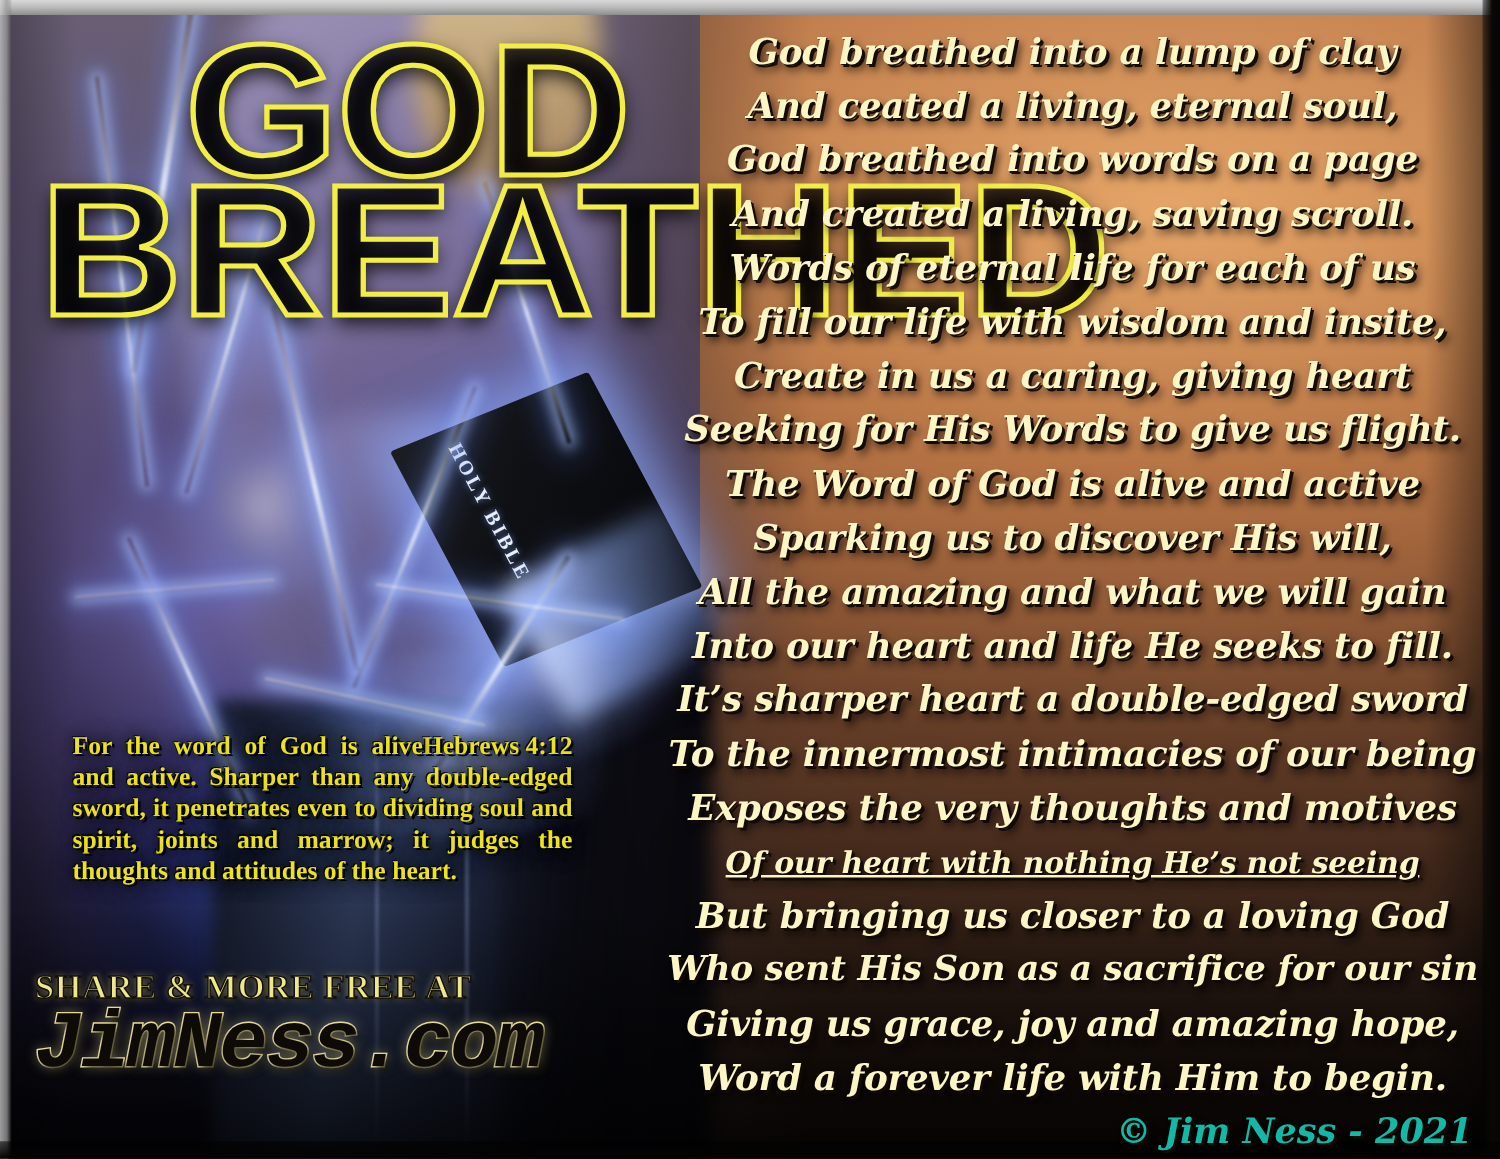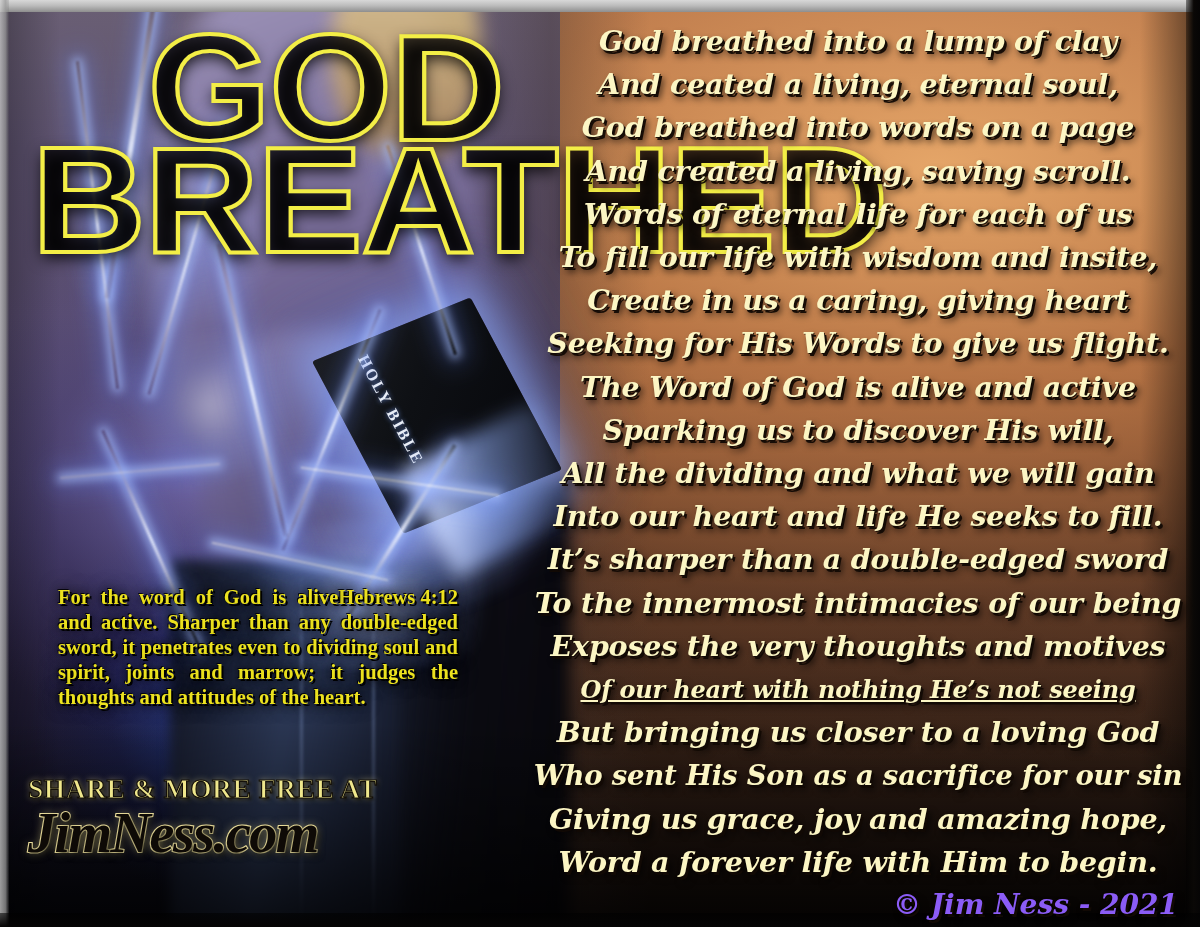--- a/index.html
+++ b/index.html
@@ -192,24 +192,24 @@
     letter-spacing: 0.5px;
     color: #efe78c;
     -webkit-text-stroke: 1.2px #14100a;
     text-shadow: 0 0 6px rgba(255,240,150,0.55), 2px 2px 3px rgba(0,0,0,0.9);
     white-space: nowrap;
     transform: scaleX(1.02);
     transform-origin: left center;
   }
   .brand-site {
     margin-top: -4px;
-    font-family: Liberation Serif, serif;
+    font-family: Liberation Mono, monospace;
     font-style: italic;
     font-weight: 700;
-    font-size: 56px;
+    font-size: 64px;
     letter-spacing: -1.5px;
     color: #0e0a06;
     -webkit-text-stroke: 2.2px #efe2a0;
     paint-order: stroke fill;
     text-shadow: 0 0 10px rgba(240,225,150,0.5), 3px 4px 6px rgba(0,0,0,0.9);
     white-space: nowrap;
   }
 
   
   .poem {
@@ -228,21 +228,21 @@
     white-space: nowrap;
     text-shadow: 2.5px 2.5px 0 rgba(18,10,4,0.95),
                  1px 1px 0 rgba(18,10,4,0.9),
                  4px 5px 7px rgba(0,0,0,0.75);
   }
   .poem-credit {
     font-family: "DejaVu Serif", serif;
     font-style: italic;
     font-weight: 700;
     font-size: 28px;
-    color: #8b5cf6;
+    color: #14b8a6;
     text-align: right;
     padding-right: 10px;
     margin-top: 4px;
     text-shadow: 2.5px 2.5px 0 rgba(18,10,4,0.95), 4px 5px 7px rgba(0,0,0,0.75);
   }
 </style>
 </head>
 <body>
 
 <div id="poster">
@@ -302,23 +302,23 @@
         <div class="poem-line">God breathed into a lump of clay</div>
         <div class="poem-line">And ceated a living, eternal soul,</div>
         <div class="poem-line">God breathed into words on a page</div>
         <div class="poem-line">And created a living, saving scroll.</div>
         <div class="poem-line">Words of eternal life for each of us</div>
         <div class="poem-line">To fill our life with wisdom and insite,</div>
         <div class="poem-line">Create in us a caring, giving heart</div>
         <div class="poem-line">Seeking for His Words to give us flight.</div>
         <div class="poem-line">The Word of God is alive and active</div>
         <div class="poem-line">Sparking us to discover His will,</div>
-        <div class="poem-line">All the dividing and what we will gain</div>
+        <div class="poem-line">All the amazing and what we will gain</div>
         <div class="poem-line">Into our heart and life He seeks to fill.</div>
-        <div class="poem-line">It’s sharper than a double-edged sword</div>
+        <div class="poem-line">It’s sharper heart a double-edged sword</div>
         <div class="poem-line">To the innermost intimacies of our being</div>
         <div class="poem-line">Exposes the very thoughts and motives</div>
         <div class="poem-line" style="font-size: 24px; text-decoration: underline;">Of our heart with nothing He’s not seeing</div>
         <div class="poem-line">But bringing us closer to a loving God</div>
         <div class="poem-line" style="font-size: 27.5px;">Who sent His Son as a sacrifice for our sin</div>
         <div class="poem-line">Giving us grace, joy and amazing hope,</div>
         <div class="poem-line">Word a forever life with Him to begin.</div>
       </div>
     <div class="poem-credit">© Jim Ness - 2021</div>
   </div>

